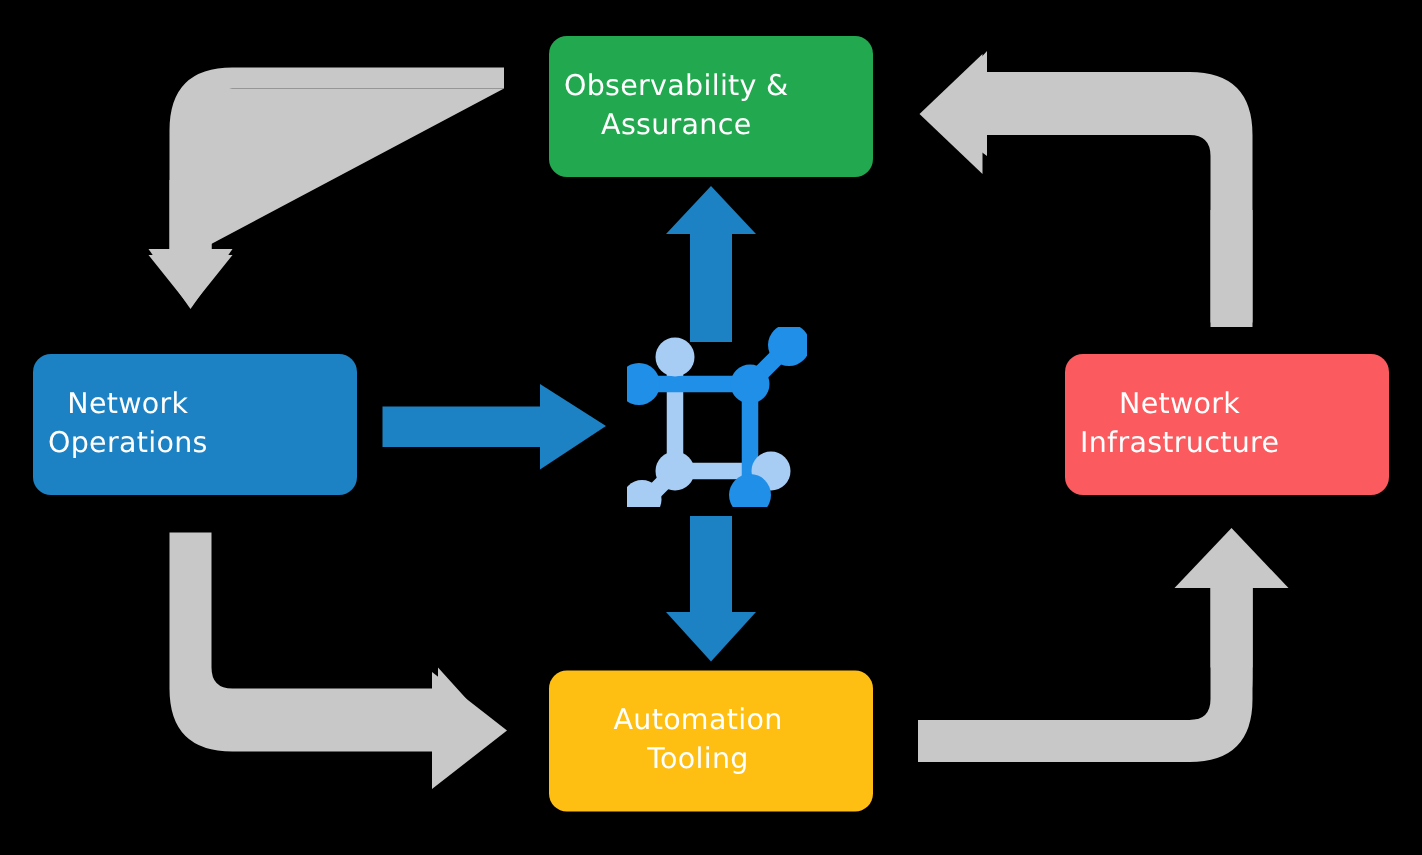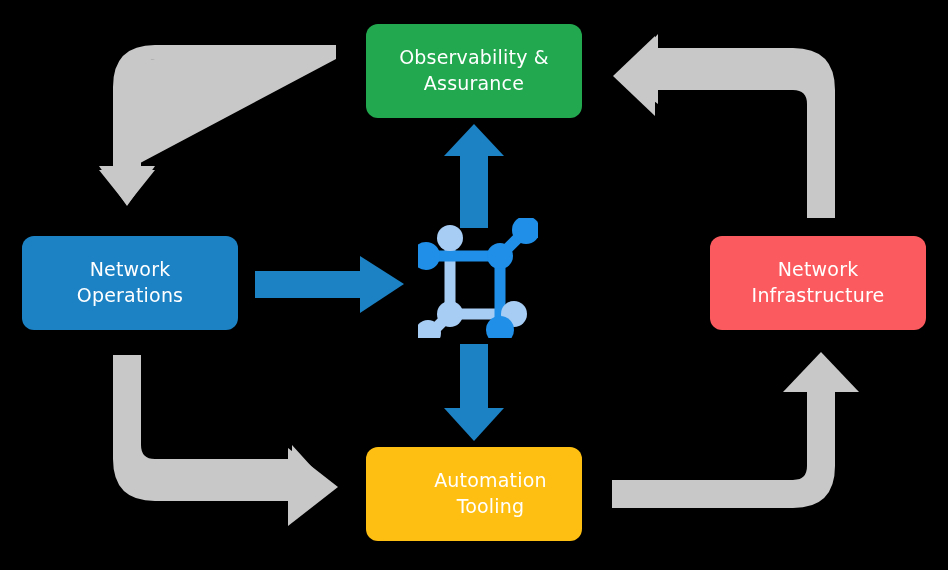--- a/index.html
+++ b/index.html
@@ -13,21 +13,21 @@
     height: 570px;
     background: #000000;
     overflow: hidden;
     font-family: "DejaVu Sans", sans-serif;
   }
   .node-box {
     position: absolute;
     border-radius: 12px;
     display: flex;
     align-items: center;
-    justify-content: center;
+    justify-content: flex-start;
     text-align: center;
     color: #ffffff;
     font-size: 19px;
     line-height: 1.35;
     font-weight: 400;
     letter-spacing: 0.2px;
     box-sizing: border-box;
     padding: 6px 10px;
   }
   .node-label { display: block; white-space: pre-line; }

